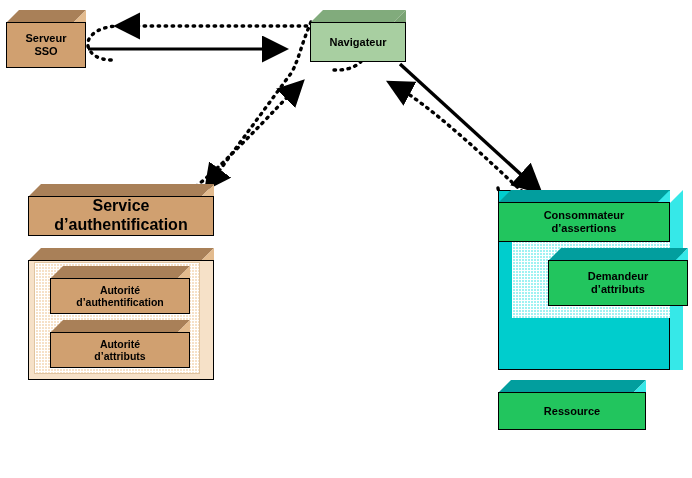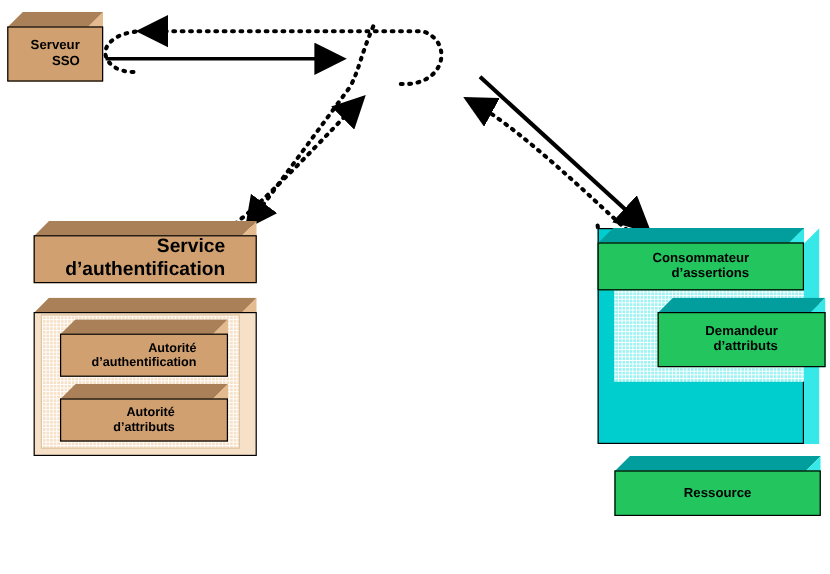--- a/index.html
+++ b/index.html
@@ -10,21 +10,21 @@
     overflow:hidden;
     position:relative;
   }
   #canvas{position:absolute;left:0;top:0;width:692px;height:478px;}
 
   
   .box3d{position:absolute;}
   .box3d .face{
     position:absolute;left:0;bottom:0;right:0;top:12px;
     display:flex;align-items:center;justify-content:center;
-    text-align:right;
+    text-align:center;
     font-weight:bold;
     color:#000;
     line-height:1.18;
     box-sizing:border-box;
     z-index:2;
   }
   .box3d .top{
     position:absolute;z-index:1;
     left:0;top:0;width:100%;height:13px;
   }
@@ -143,20 +143,25 @@
     <div class="top"></div>
     <div class="side"></div>
     <div class="face" style="font-size:11px;">
       <span>
         <span>Serveur</span><br>
         <span>SSO</span>
       </span>
     </div>
   </div>
 
+  <div class="box3d green" style="left:310px;top:10px;width:96px;height:52px;z-index:5;">
+    <div class="top"></div>
+    <div class="side"></div>
+    <div class="face" style="font-size:11px;">Navigateur</div>
+  </div>
 
   <div class="box3d tan" style="left:28px;top:184px;width:186px;height:52px;z-index:5;">
     <div class="top"></div>
     <div class="side"></div>
     <div class="face" style="font-size:16px;">
       <span>
         <span>Service</span><br>
         <span>d’authentification</span>
       </span>
     </div>
@@ -213,19 +218,19 @@
     <div class="side"></div>
     <div class="face" style="font-size:11px;">
       <span>
         <span>Demandeur</span><br>
         <span>d’attributs</span>
       </span>
     </div>
   </div>
 
 
-  <div class="box3d cyan" style="left:512px;top:380px;width:172px;height:50px;z-index:6;">
+  <div class="box3d cyan" style="left:498px;top:380px;width:148px;height:50px;z-index:6;">
     <div class="top"></div>
     <div class="side"></div>
     <div class="face" style="font-size:11px;">Ressource</div>
   </div>
 
 </div>
 
 </body></html>

